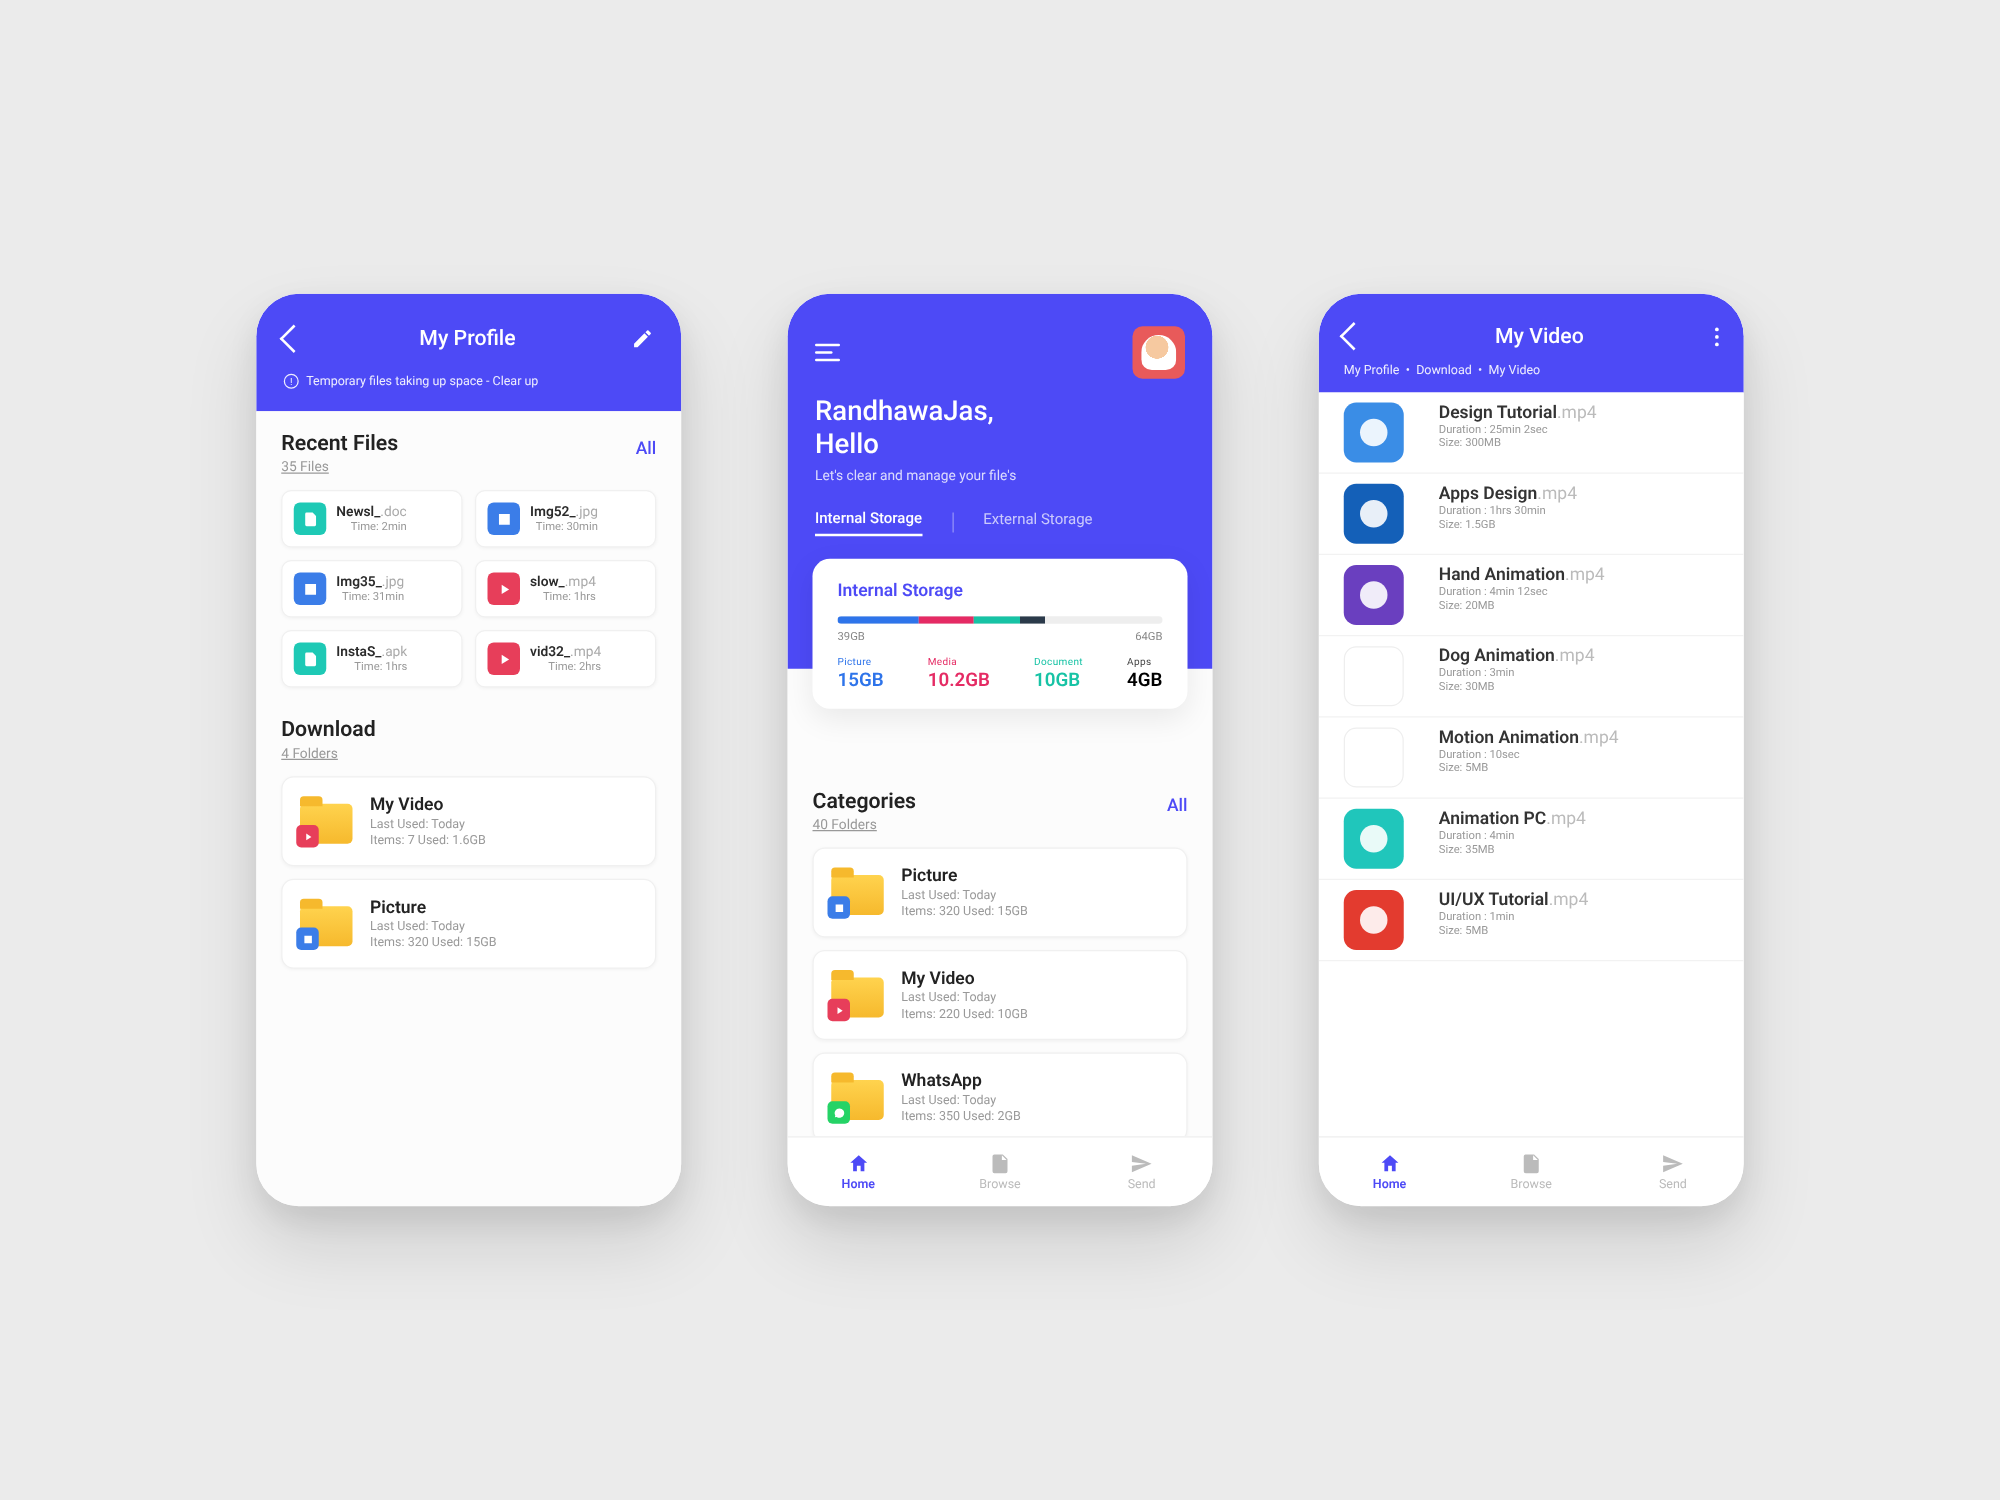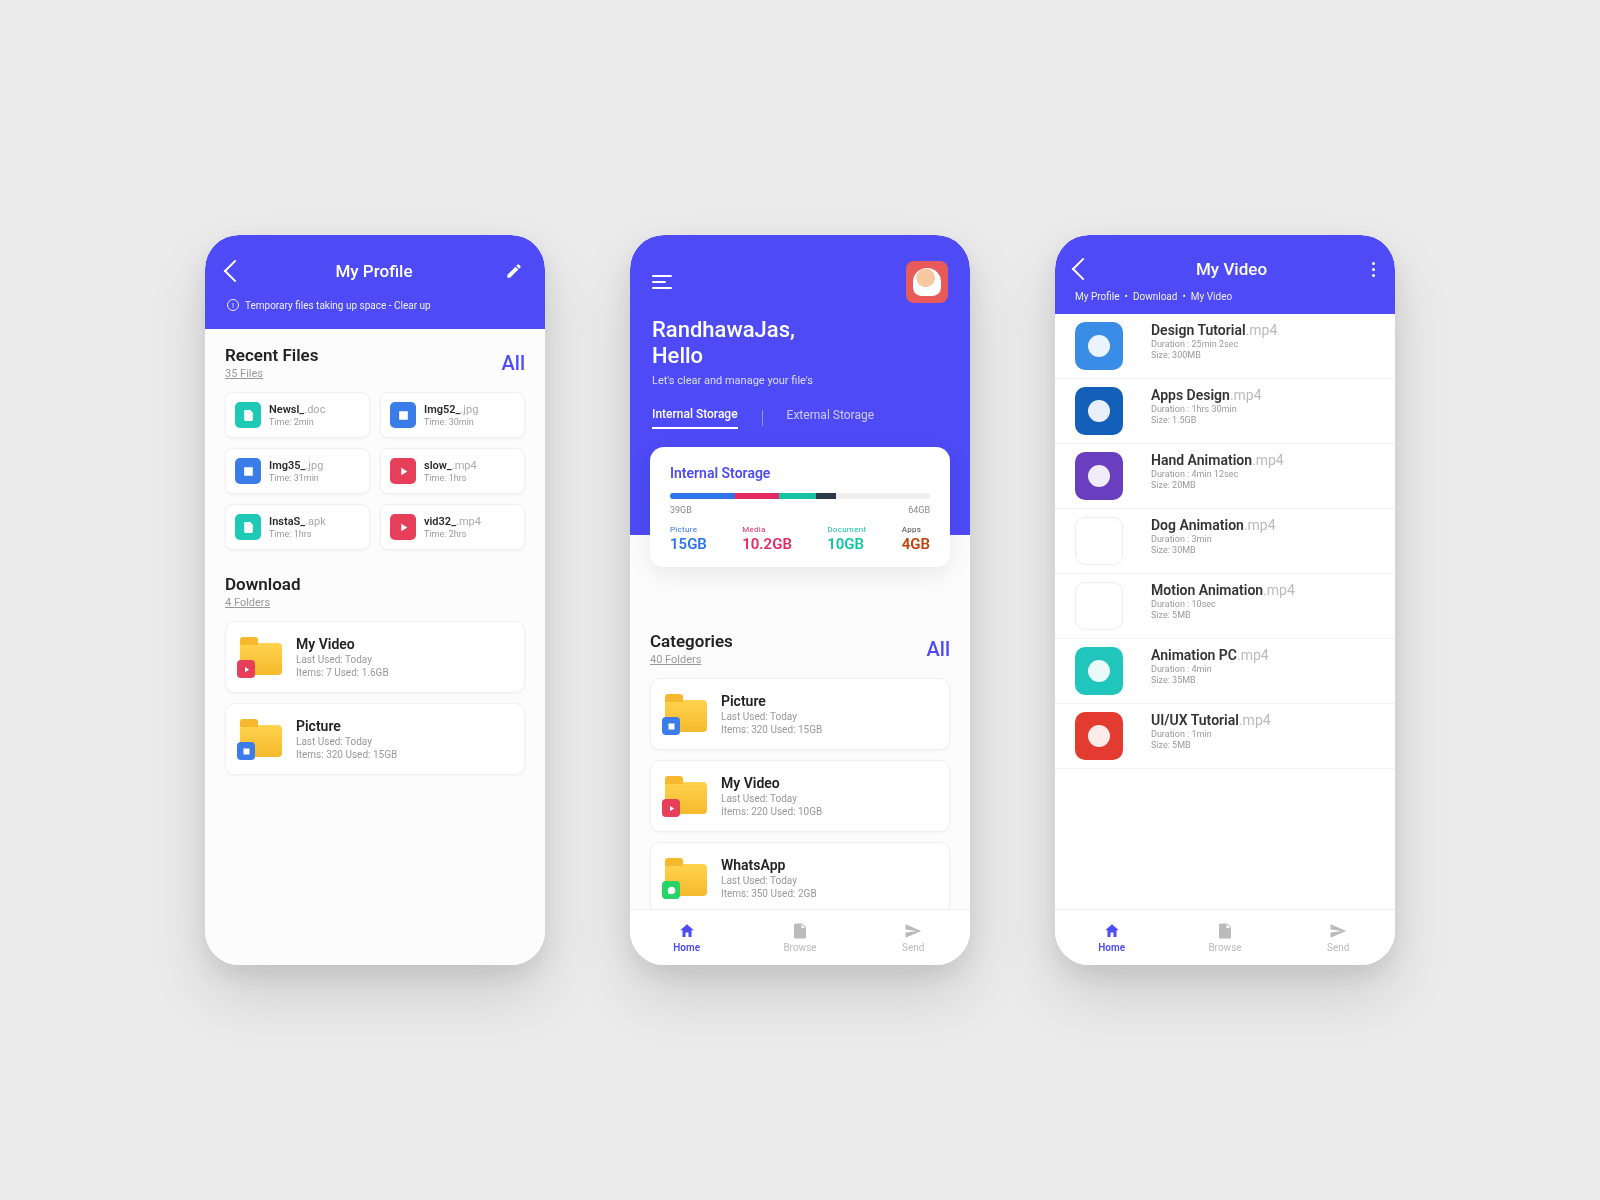--- a/index.html
+++ b/index.html
@@ -38,32 +38,32 @@
   .avatar-sm::after{ content:''; width:28px; height:28px; background: radial-gradient(circle at 45% 35%, #f6c9a0 38%, transparent 39%), #fff; border-radius:50% 50% 30% 30%; }
   .stat { text-align:center; flex:1;}
   .stat-val { font-size:22px; font-weight:500; letter-spacing:.5px;}
   .stat-lbl { font-size:10px; opacity:.8; margin-top:2px;}
   .s1-warn { display:flex; align-items:center; gap:6px; margin-top:16px; font-size:10px; opacity:.9;}
   .warn-ico { width:12px; height:12px; border:1.3px solid #fff; border-radius:50%; display:flex; align-items:center; justify-content:center; font-size:8px;}
   .s1-body { padding: 16px 20px; flex:1; overflow:hidden; background:#fcfcfc;}
   .sec-head { display:flex; align-items:flex-start; justify-content:space-between; margin-bottom:12px;}
   .sec-title { font-size:17px; font-weight:600; color:#222;}
   .sec-sub { font-size:11px; color:#999; margin-top:2px;text-decoration:underline;}
-  .sec-link { font-size:20px; color:#4d4af6; font-weight:500; margin-top:6px;}
+  .sec-link { font-size:14px; color:#4d4af6; font-weight:500; margin-top:6px;}
   .grid2 { display:grid; grid-template-columns: 1fr 1fr; gap:10px; margin-bottom: 20px;}
   .filecard { background:#fff; border-radius:8px; padding:9px; display:flex; gap:8px; align-items:center; box-shadow: 0 1px 3px rgba(0,0,0,.04); border:1px solid #f0f0f0;}
   .fico { width:26px; height:26px; border-radius:5px; display:flex; align-items:center; justify-content:center; flex-shrink:0;}
   .fico.doc { background:#1ec9b5;}
   .fico.img { background:#3b7de8;}
   .fico.vid { background:#e73e5a;}
   .fico svg { width:13px; height:13px; fill:#fff;}
   .finfo { min-width:0; }
   .fname { font-size:11px; font-weight:600; color:#2b2b2b; white-space:nowrap; overflow:hidden; text-overflow:ellipsis;}
   .fname .ext { color:#aaa; font-weight:400;}
-  .ftime { font-size:9px; color:#999; margin-top:1px;}
+  .ftime { font-size:9px; color:#999; margin-top:1px;text-align:right;}
   .dl-section .sec-title{ margin-top:4px;}
   .folder-card { background:#fff; border-radius:10px; padding:14px 14px; display:flex; gap:14px; align-items:center; margin-bottom:10px; box-shadow: 0 1px 3px rgba(0,0,0,.04); border:1px solid #f0f0f0;}
   .folder-ico { width:42px; height:36px; position:relative; flex-shrink:0;}
   .folder-shape { width:42px; height:32px; background: linear-gradient(#ffd34e,#f6b92d); border-radius:4px; position:absolute; bottom:0;}
   .folder-shape::before{ content:''; position:absolute; top:-6px; left:0; width:18px; height:8px; background:#f6b92d; border-radius:3px 3px 0 0;}
   .folder-badge { position:absolute; bottom:-3px; left:-3px; width:18px; height:18px; border-radius:4px; display:flex; align-items:center; justify-content:center;}
   .folder-badge.vid{ background:#e73e5a;} .folder-badge.img{ background:#3b7de8;} .folder-badge.wa{ background:#25d366;}
   .folder-badge svg{ width:9px; height:9px; fill:#fff;}
   .folder-info .fn { font-size:14px; color:#222; font-weight:600;}
   .folder-info .fs { font-size:10px; color:#999; margin-top:2px;}
@@ -96,21 +96,21 @@
   .bar span { display:block; height:100%;}
   .bar .b1{background:#2e74ea; width:25%;} .bar .b2{background:#e52b64; width:17%;} .bar .b3{background:#17c3a5; width:14%;} .bar .b4{background:#2b3a4a; width:8%;}
   .bar-lbls{ display:flex; justify-content:space-between; font-size:9px; color:#888; margin-top:6px;}
   .cat-vals { display:flex; justify-content:space-between; margin-top:10px;}
   .cat-v { text-align:left;}
   .cat-v .cl{ font-size:8px; letter-spacing:.3px;}
   .cat-v .cv{ font-size:15px; font-weight:600; margin-top:1px;}
   .c-pic .cl{color:#2e74ea;} .c-pic .cv{color:#2e74ea;}
   .c-med .cl{color:#e52b64;} .c-med .cv{color:#e52b64;}
   .c-doc .cl{color:#17c3a5;} .c-doc .cv{color:#17c3a5;}
-  .c-app .cl{color:#444;} .c-app .cv{color:#c2410c;}
+  .c-app .cl{color:#444;} .c-app .cv{color:#000000;}
   .s2-body { padding: 96px 20px 10px; flex:1; background:#fcfcfc; overflow:hidden;}
   
   .bnav { height:56px; background:#fff; display:flex; border-top:1px solid #eee;}
   .bnav-item{ flex:1; display:flex; flex-direction:column; align-items:center; justify-content:center; gap:2px;}
   .bnav-item .lbl{ font-size:10px; color:#bbb;}
   .bnav-item.active .lbl{ color:#4d4af6; font-weight:600;}
   .bnav-item svg{ width:18px; height:18px; fill:#bbb;}
   .bnav-item.active svg{ fill:#4d4af6;}
   
   .s3-hdr{

